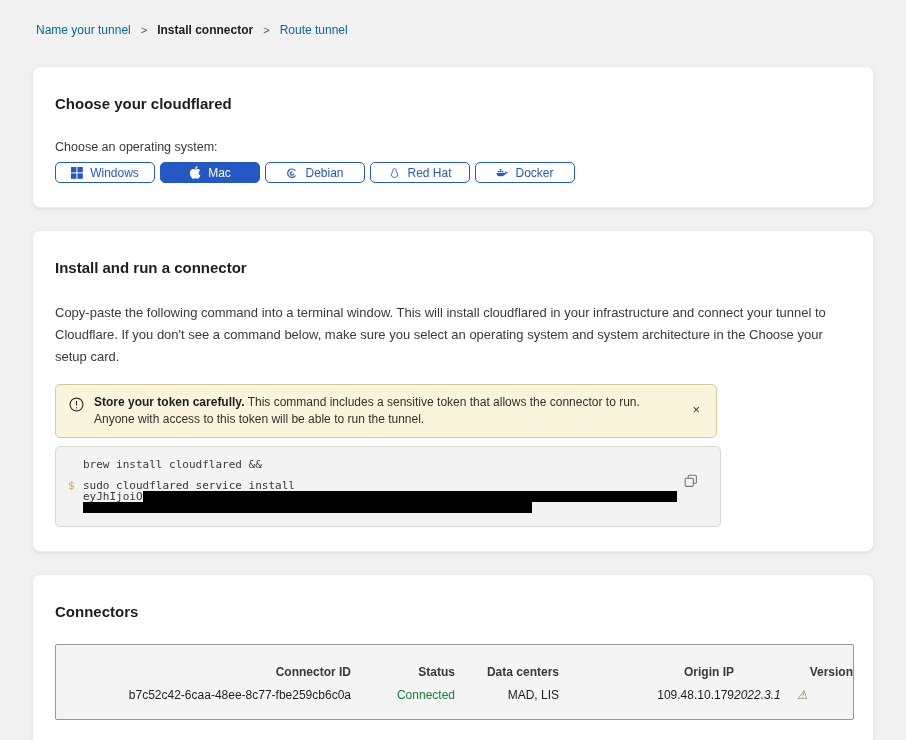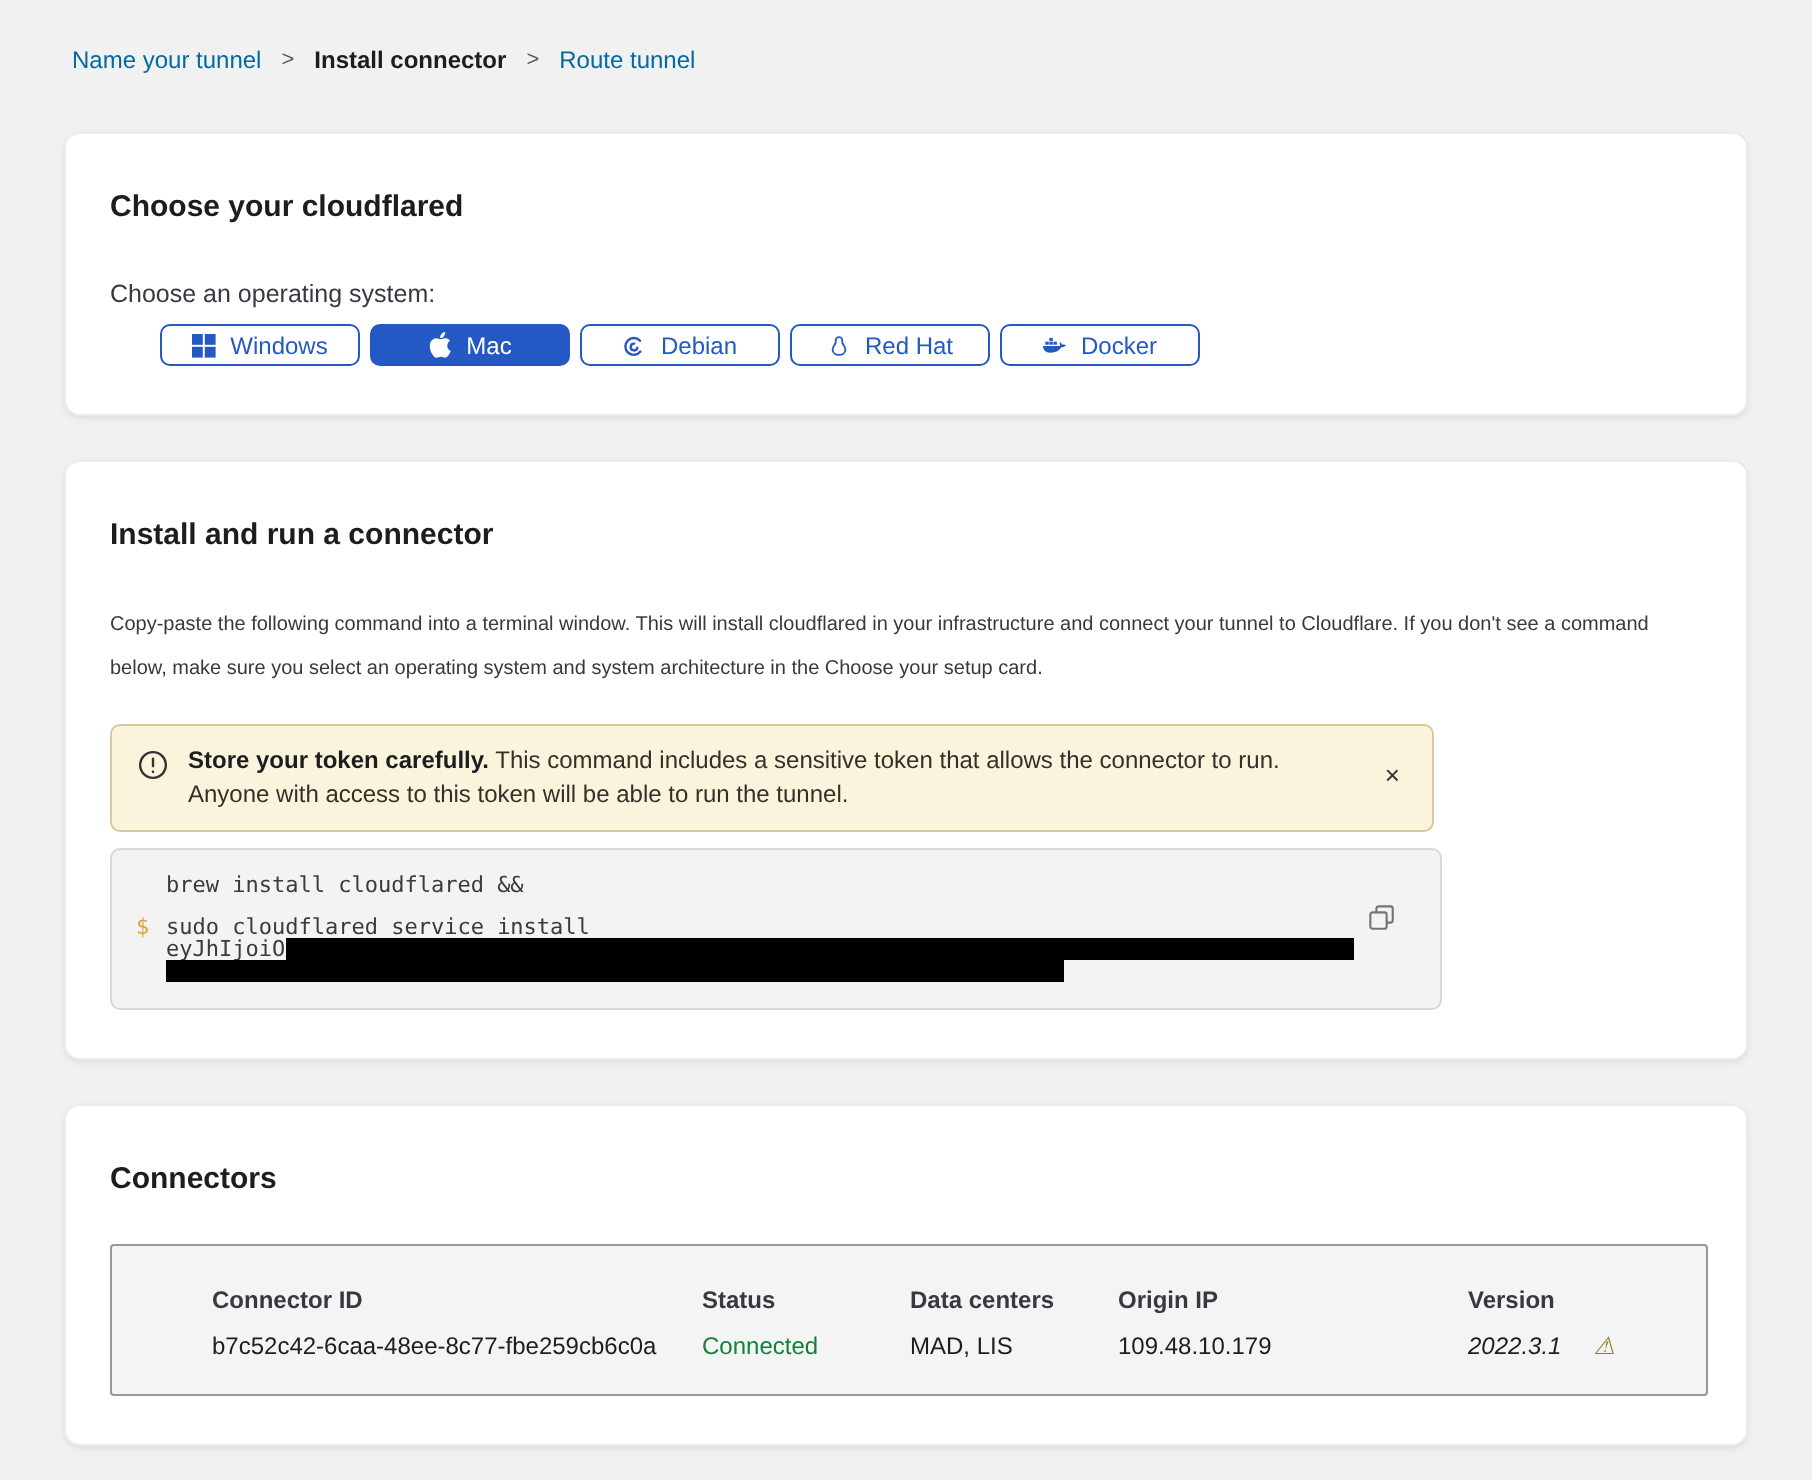--- a/index.html
+++ b/index.html
@@ -25,34 +25,34 @@
     border-radius: 8px;
     box-shadow: 0 1px 2px rgba(0,0,0,.05), 0 2px 6px rgba(0,0,0,.04);
     padding: 28px 22px 24px 22px;
     margin-top: 29px;
   }
   .card + .card { margin-top: 22px; }
   .card-title { font-size: 15px; font-weight: bold; color: #1d1d1f; }
 
   
   .os-label { margin-top: 28px; font-size: 12.5px; color: #36393f; }
-  .os-row { display: flex; gap: 5px; margin-top: 8px; margin-left: 25px; }
+  .os-row { display: flex; gap: 5px; margin-top: 8px; }
   .os-btn {
     width: 100px; height: 21px;
     display: inline-flex; align-items: center; justify-content: center; gap: 7px;
     background: #fff; color: #2458c5;
     border: 1px solid #2458c5; border-radius: 5px;
     font-size: 12px; font-family: "Liberation Sans", sans-serif;
     cursor: pointer;
   }
   .os-btn .os-icon { display: inline-flex; width: 12px; height: 12px; align-items: center; justify-content: center; }
   .os-btn.selected { background: #2458c5; color: #fff; }
 
   
-  .desc { margin-top: 26px; font-size: 10px; line-height: 22px; color: #36393f; max-width: 798px; }
+  .desc { margin-top: 26px; font-size: 13px; line-height: 22px; color: #36393f; max-width: 798px; }
 
   .warning-box {
     margin-top: 16px;
     width: 662px;
     background: #fbf4dd;
     border: 1px solid #d8c999;
     border-radius: 5px;
     padding: 9px 14px 9px 13px;
     display: flex; align-items: flex-start; gap: 10px;
   }
@@ -90,21 +90,22 @@
     background: none; border: none; padding: 0; cursor: pointer;
   }
 
   
   .connectors-table {
     margin-top: 24px;
     width: 799px;
     background: #f4f4f4;
     border: 1px solid #979797;
     border-radius: 2px;
-    padding: 20px 16px 17px 50px;
+    padding: 20px 0 17px 50px;
+    text-align: right;
   }
   .ct-row {
     display: grid;
     grid-template-columns: 245px 104px 104px 175px 1fr;
     font-size: 12px;
   }
   .ct-row.head { color: #36393f; font-weight: bold; }
   .ct-row.values { margin-top: 9px; color: #1d1d1f; }
   .status-connected { color: #15803d; }
   .version-cell { display: inline-flex; align-items: center; gap: 16px; font-style: italic; }

